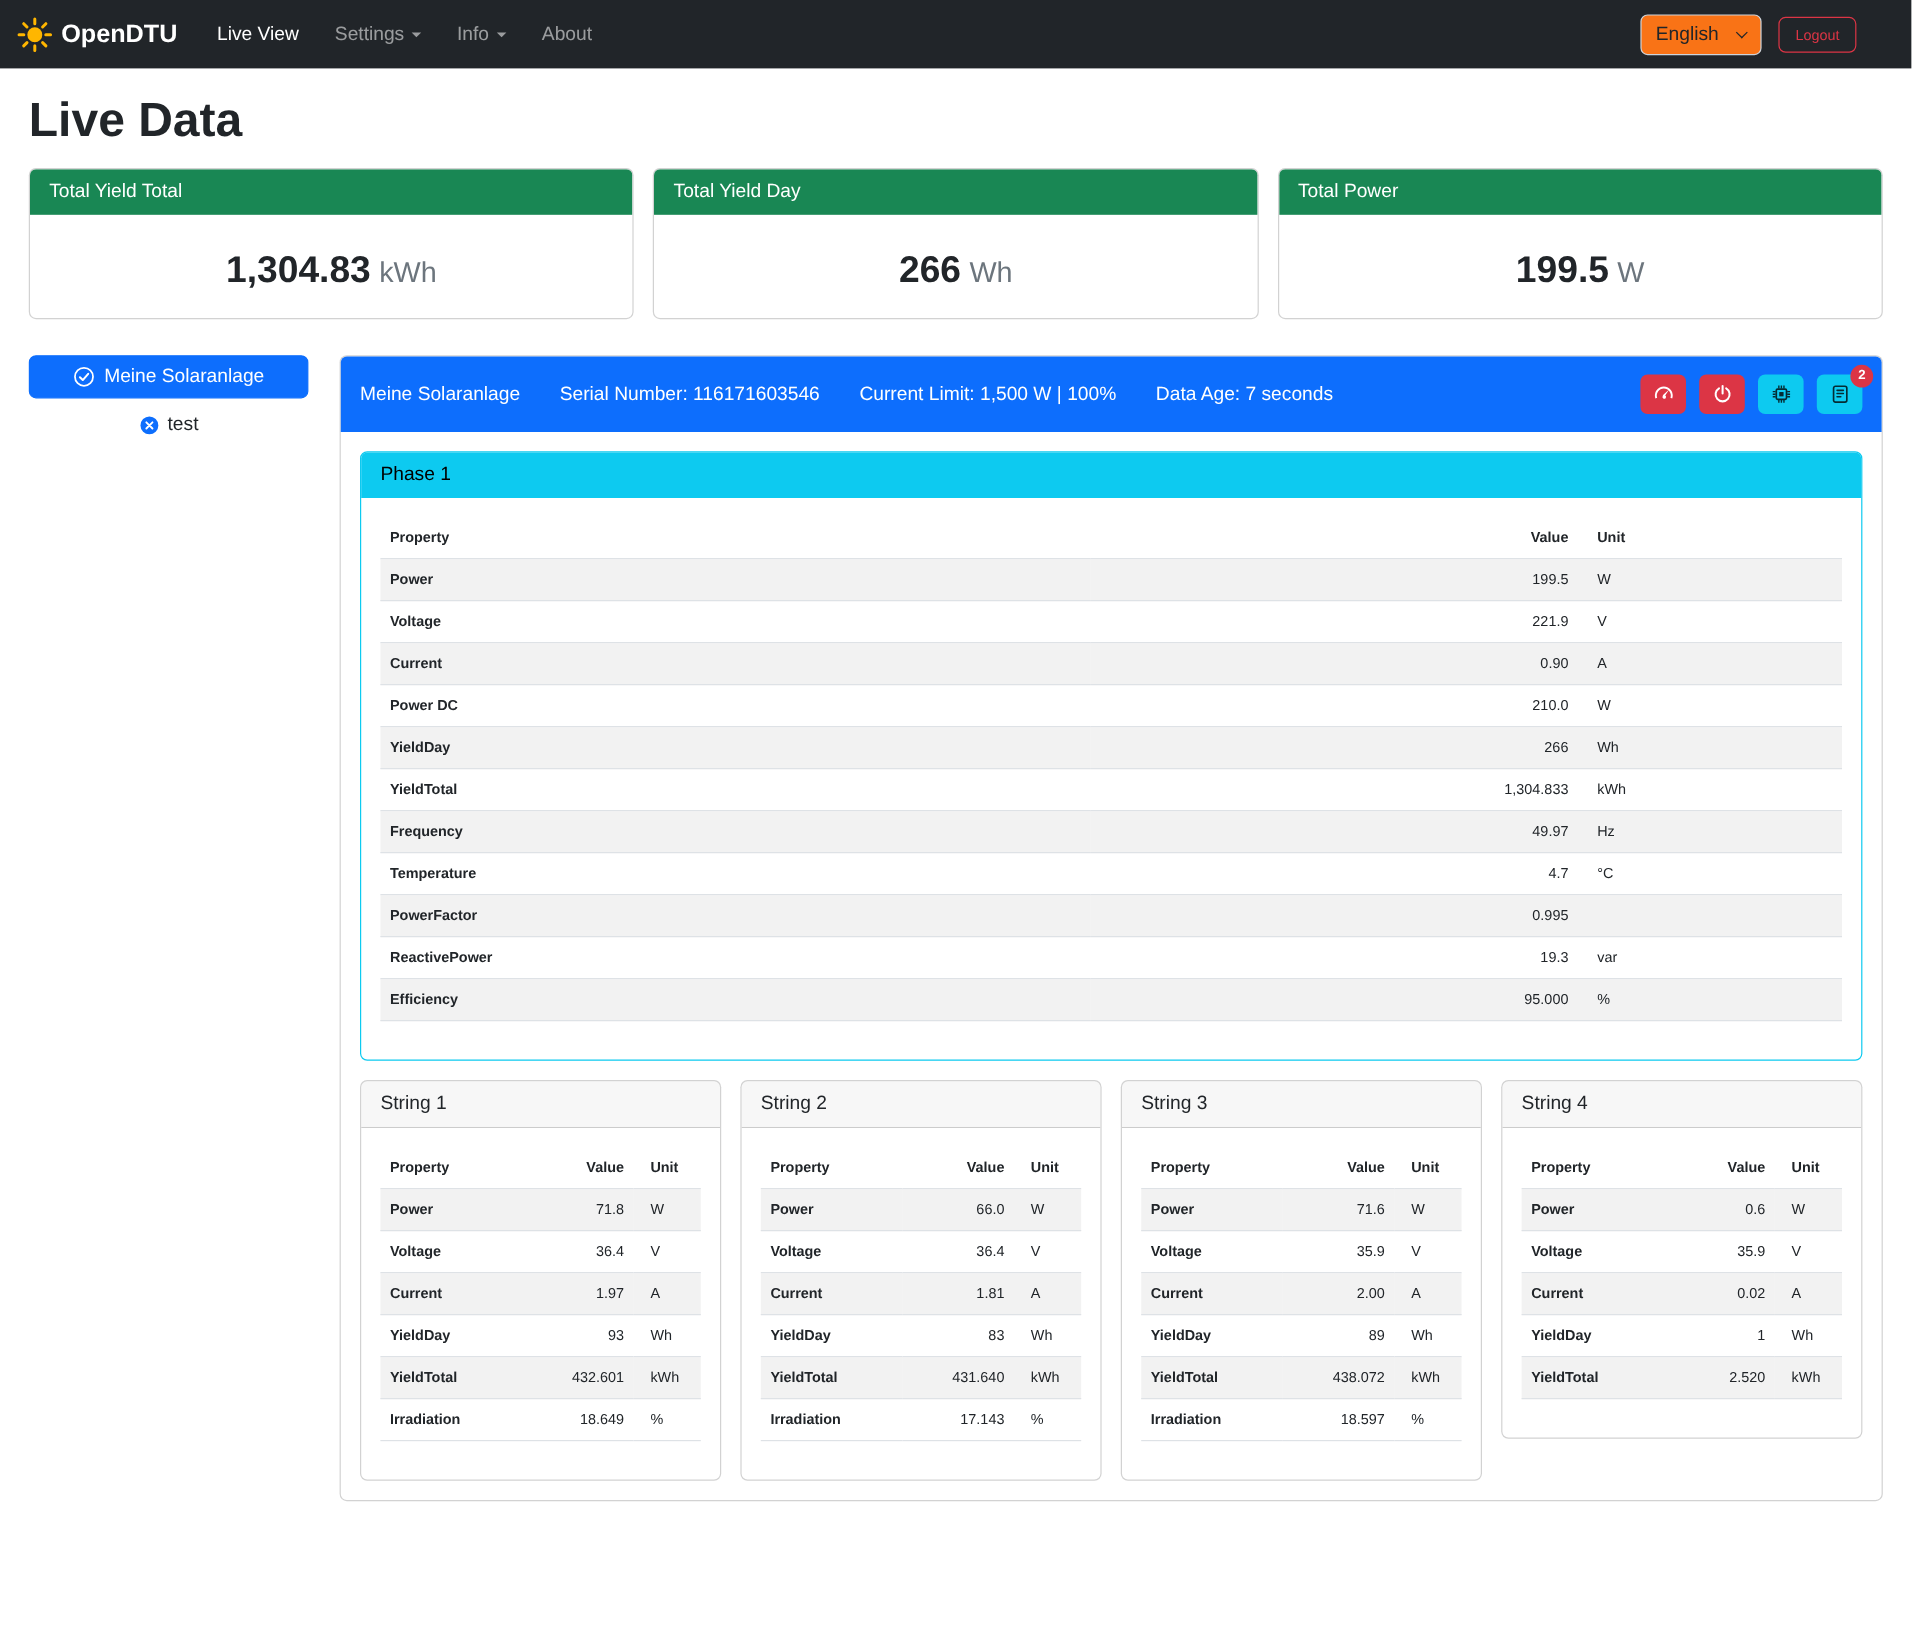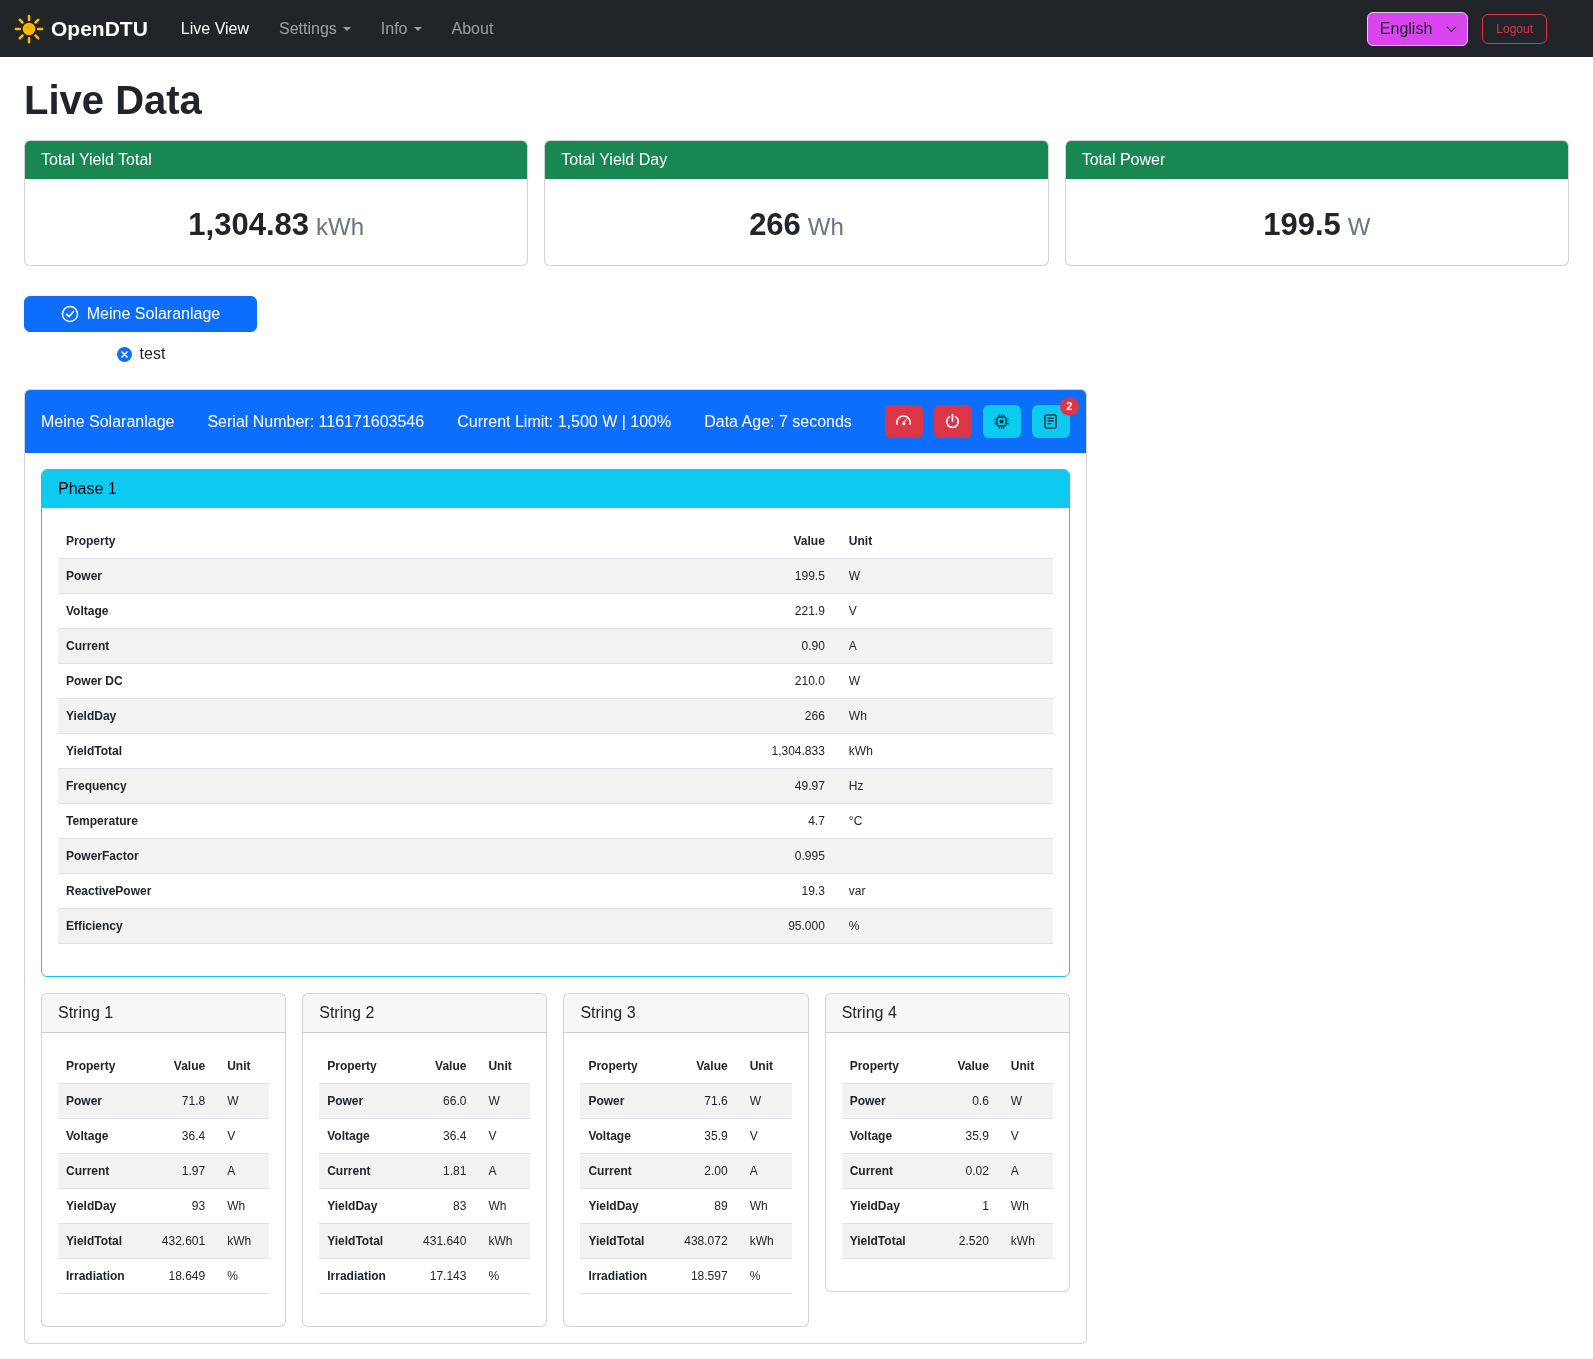--- a/index.html
+++ b/index.html
@@ -12,38 +12,38 @@
   .icon svg { display:block; }
 
   
   .navbar { height:57px; background:#212529; display:flex; align-items:center; padding:0 14px; }
   .brand { display:flex; align-items:center; gap:7px; color:#fff; font-size:21px; font-weight:600; margin-right:18px; cursor:pointer; }
   .nav-links { display:flex; list-style:none; margin:0; padding:0; }
   .nav-link { color:rgba(255,255,255,.55); padding:9px 15px; display:flex; align-items:center; gap:6px; cursor:pointer; white-space:nowrap; }
   .nav-link.active { color:#fff; }
   .caret { width:0; height:0; border-left:4px solid transparent; border-right:4px solid transparent; border-top:4px solid currentColor; display:inline-block; }
   .nav-right { margin-left:auto; display:flex; align-items:center; gap:14px; margin-right:32px; }
-  .lang-select { background:#d946ef; color:#212529; border:1px solid #ced4da; border-radius:6px; padding:7px 12px; display:flex; align-items:center; gap:16px; cursor:pointer; }
+  .lang-select { background:#f97316; color:#212529; border:1px solid #ced4da; border-radius:6px; padding:7px 12px; display:flex; align-items:center; gap:16px; cursor:pointer; }
   .chevron { width:7px; height:7px; border-right:1.8px solid #212529; border-bottom:1.8px solid #212529; transform:rotate(45deg) translate(-1px,-1px); }
   .logout-btn { background:transparent; color:#dc3545; border:1px solid #dc3545; border-radius:6px; padding:7px 13px; font-size:12px; font-family:inherit; cursor:pointer; }
 
   
   .container { padding:0 24px 30px 24px; }
   .page-title { font-size:40px; font-weight:700; margin:20px 0 16px; line-height:1.18; }
 
   
   .cards-row { display:grid; grid-template-columns:repeat(3,1fr); gap:16px; margin-bottom:30px; }
   .card { border:1px solid rgba(0,0,0,.175); border-radius:6px; overflow:hidden; background:#fff; }
   .card-header-green { background:#198754; color:#fff; padding:10px 16px; }
   .card-body-center { text-align:center; padding:28px 16px 22px; }
   .big-val { font-size:31px; font-weight:700; color:#212529; }
   .big-unit { font-size:24px; color:#6c757d; margin-left:7px; }
 
   
-  .content-row { display:flex; gap:26px; align-items:flex-start;flex-direction:column; }
+  .content-row { display:flex; gap:26px; align-items:flex-start; }
   .sidebar { width:233px; flex:none; }
   .inv-btn-active { width:100%; display:flex; align-items:center; justify-content:center; gap:8px;
     background:#0d6efd; color:#fff; border:1px solid #0d6efd; border-radius:6px; padding:8px 10px;
     font-size:16px; font-family:inherit; cursor:pointer; }
   .inv-item { display:flex; align-items:center; justify-content:center; gap:7px; margin-top:13px; color:#212529; cursor:pointer; }
   .blue { color:#0d6efd; }
 
   
   .panel { flex:1; border:1px solid rgba(0,0,0,.175); border-radius:6px; background:#fff; }
   .panel-header { background:#0d6efd; color:#fff; padding:15px 16px; display:flex; align-items:center; gap:33px; border-radius:5px 5px 0 0; }

